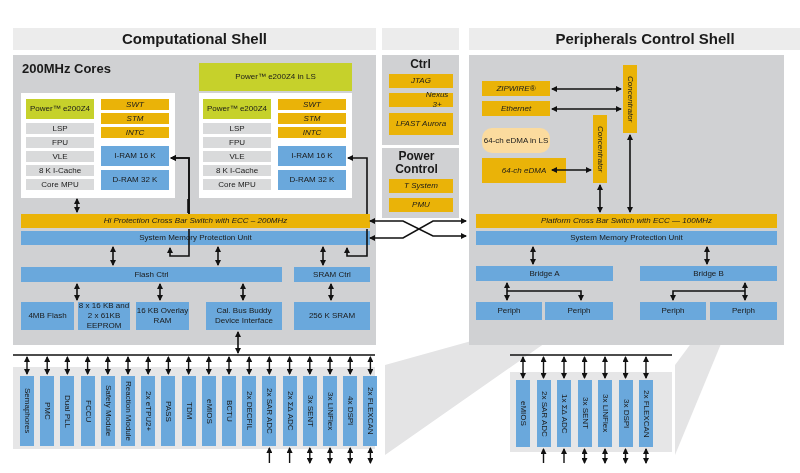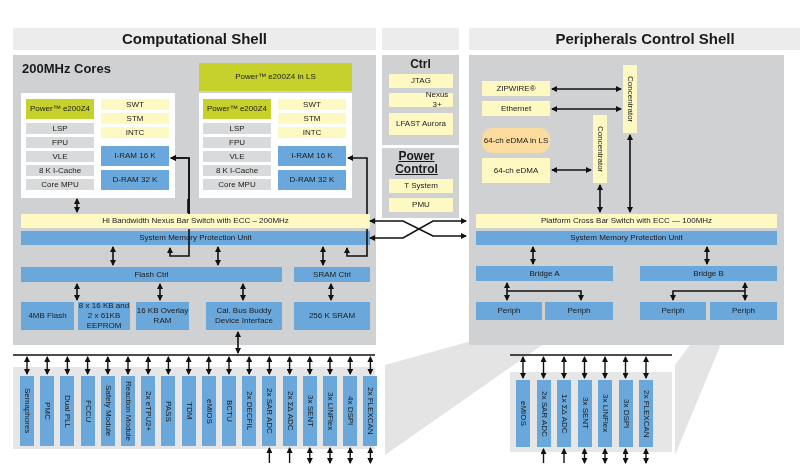--- a/index.html
+++ b/index.html
@@ -1,21 +1,21 @@
 <!DOCTYPE html>
 <html><head>
 <meta charset="utf-8">
 <style>
   html,body{margin:0;padding:0;background:#fff;}
   body{width:800px;height:473px;position:relative;overflow:hidden;font-family:"Liberation Sans",sans-serif;color:#1a1a1a;}
   .abs{position:absolute;box-sizing:border-box;}
   .hdr{background:#ececec;font-weight:bold;font-size:15px;text-align:center;line-height:22px;}
   .shell{background:#d0d1d3;}
   .white{background:#fff;}
-  .lg{background:#fef9c3;font-size:8px;display:flex;align-items:center;justify-content:center;text-align:center;line-height:10px;}
+  .lg{background:#eab308;font-size:8px;display:flex;align-items:center;justify-content:center;text-align:center;line-height:10px;font-style:italic;}
   .mg{background:#d9dadb;font-size:8px;display:flex;align-items:center;justify-content:center;text-align:center;}
   .bl{background:#6aa8dc;font-size:8px;display:flex;align-items:center;justify-content:center;text-align:center;line-height:10px;}
   .yg{background:#c6d12b;font-size:8px;display:flex;align-items:center;justify-content:center;text-align:center;line-height:10px;}
   .or{background:#fbdb9e;font-size:8px;display:flex;align-items:center;justify-content:center;text-align:center;line-height:10px;}
   .vt{writing-mode:vertical-rl;font-size:8px;display:flex;align-items:center;justify-content:center;white-space:nowrap;}
   .big{font-weight:bold;font-size:13px;line-height:14px;}
   .sub{font-weight:bold;font-size:12px;text-align:center;line-height:13px;}
   svg.ov{position:absolute;left:0;top:0;pointer-events:none;}
 </style>
 </head>
@@ -52,47 +52,47 @@
 <div class="abs mg" style="left:203px;top:137px;width:68px;height:11px;">FPU</div>
 <div class="abs mg" style="left:203px;top:151px;width:68px;height:11px;">VLE</div>
 <div class="abs mg" style="left:203px;top:165px;width:68px;height:11px;">8 K I-Cache</div>
 <div class="abs mg" style="left:203px;top:179px;width:68px;height:11px;">Core MPU</div>
 <div class="abs lg" style="left:278px;top:99px;width:68px;height:11px;">SWT</div>
 <div class="abs lg" style="left:278px;top:113px;width:68px;height:11px;">STM</div>
 <div class="abs lg" style="left:278px;top:127px;width:68px;height:11px;">INTC</div>
 <div class="abs bl" style="left:278px;top:146px;width:68px;height:20px;">I-RAM 16 K</div>
 <div class="abs bl" style="left:278px;top:170px;width:68px;height:20px;">D-RAM 32 K</div>
 
-<div class="abs lg" style="left:21px;top:214px;width:349px;height:14px;">Hi Bandwidth Nexus Bar Switch with ECC – 200MHz</div>
+<div class="abs lg" style="left:21px;top:214px;width:349px;height:14px;">Hi Protection Cross Bar Switch with ECC – 200MHz</div>
 <div class="abs bl" style="left:21px;top:231px;width:349px;height:14px;">System Memory Protection Unit</div>
 <div class="abs bl" style="left:21px;top:267px;width:261px;height:15px;">Flash Ctrl</div>
 <div class="abs bl" style="left:294px;top:267px;width:76px;height:15px;">SRAM Ctrl</div>
 <div class="abs bl" style="left:21px;top:302px;width:53px;height:28px;">4MB Flash</div>
 <div class="abs bl" style="left:78px;top:302px;width:52px;height:28px;">8 x 16 KB and 2 x 61KB EEPROM</div>
 <div class="abs bl" style="left:136px;top:302px;width:53px;height:28px;">16 KB Overlay RAM</div>
 <div class="abs bl" style="left:206px;top:302px;width:76px;height:28px;">Cal. Bus Buddy Device Interface</div>
 <div class="abs bl" style="left:294px;top:302px;width:76px;height:28px;">256 K SRAM</div>
 
 <div class="abs hdr" style="left:382px;top:28px;width:77px;height:22px;"></div>
 <div class="abs shell" style="left:382px;top:55px;width:77px;height:90px;"></div>
 <div class="abs sub" style="left:382px;top:58px;width:77px;">Ctrl</div>
 <div class="abs lg" style="left:389px;top:74px;width:64px;height:14px;">JTAG</div>
 <div class="abs lg" style="left:389px;top:93px;width:64px;height:14px;padding-left:32px;">Nexus 3+</div>
 <div class="abs lg" style="left:389px;top:113px;width:64px;height:22px;">LFAST Aurora</div>
 <div class="abs shell" style="left:382px;top:148px;width:77px;height:70px;"></div>
-<div class="abs sub" style="left:382px;top:150px;width:69px;text-decoration:underline;">Power Control</div>
+<div class="abs sub" style="left:382px;top:150px;width:69px;">Power Control</div>
 <div class="abs lg" style="left:389px;top:179px;width:64px;height:14px;">T System</div>
 <div class="abs lg" style="left:389px;top:198px;width:64px;height:14px;">PMU</div>
 
 <div class="abs hdr" style="left:469px;top:28px;width:352px;height:22px;">Peripherals Control Shell</div>
 <div class="abs shell" style="left:469px;top:55px;width:315px;height:290px;"></div>
 <div class="abs lg" style="left:482px;top:81px;width:68px;height:15px;">ZIPWIRE®</div>
 <div class="abs lg" style="left:482px;top:101px;width:68px;height:15px;">Ethernet</div>
 <div class="abs or" style="left:482px;top:128px;width:68px;height:25px;border-radius:10px;">64-ch eDMA in LS</div>
-<div class="abs lg" style="left:482px;top:158px;width:68px;height:25px;">64-ch eDMA</div>
+<div class="abs lg" style="left:482px;top:158px;width:84px;height:25px;">64-ch eDMA</div>
 <div class="abs lg vt" style="left:623px;top:65px;width:14px;height:68px;">Concentrator</div>
 <div class="abs lg vt" style="left:593px;top:115px;width:14px;height:68px;">Concentrator</div>
 <div class="abs lg" style="left:476px;top:214px;width:301px;height:14px;">Platform Cross Bar Switch with ECC — 100MHz</div>
 <div class="abs bl" style="left:476px;top:231px;width:301px;height:14px;">System Memory Protection Unit</div>
 <div class="abs bl" style="left:476px;top:266px;width:137px;height:15px;">Bridge A</div>
 <div class="abs bl" style="left:640px;top:266px;width:137px;height:15px;">Bridge B</div>
 <div class="abs bl" style="left:476px;top:302px;width:66px;height:18px;">Periph</div>
 <div class="abs bl" style="left:545px;top:302px;width:68px;height:18px;">Periph</div>
 <div class="abs bl" style="left:640px;top:302px;width:66px;height:18px;">Periph</div>
 <div class="abs bl" style="left:710px;top:302px;width:67px;height:18px;">Periph</div>

